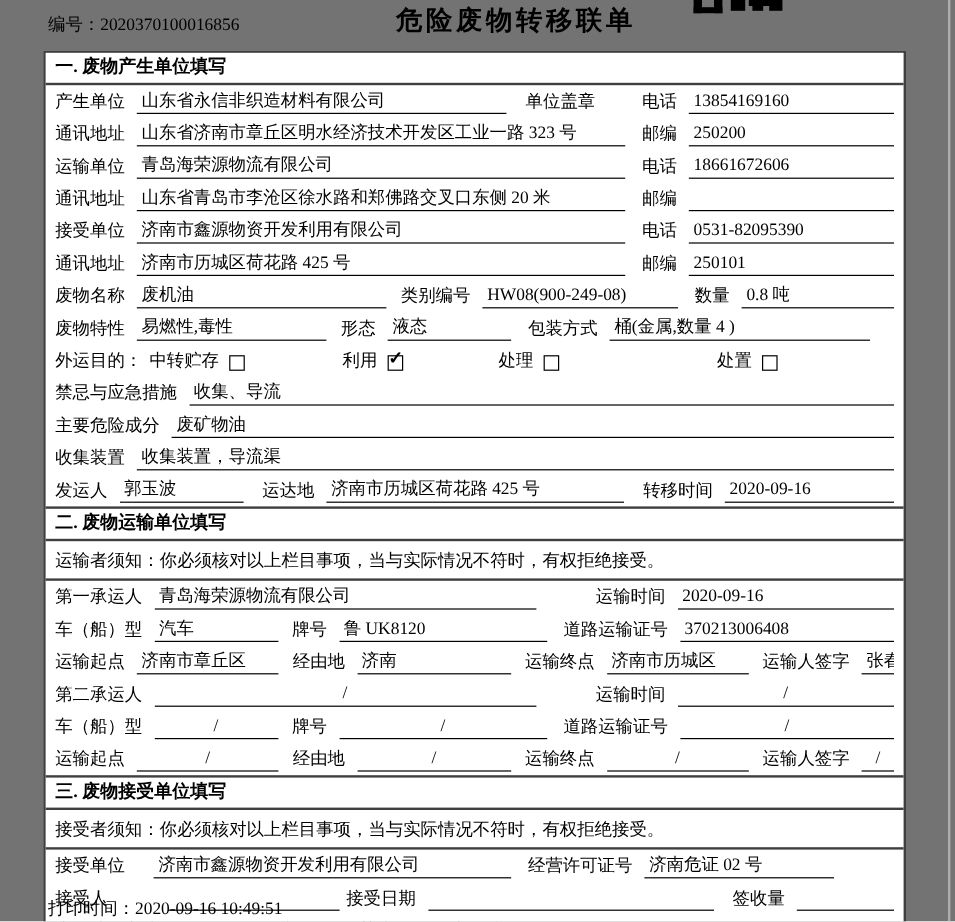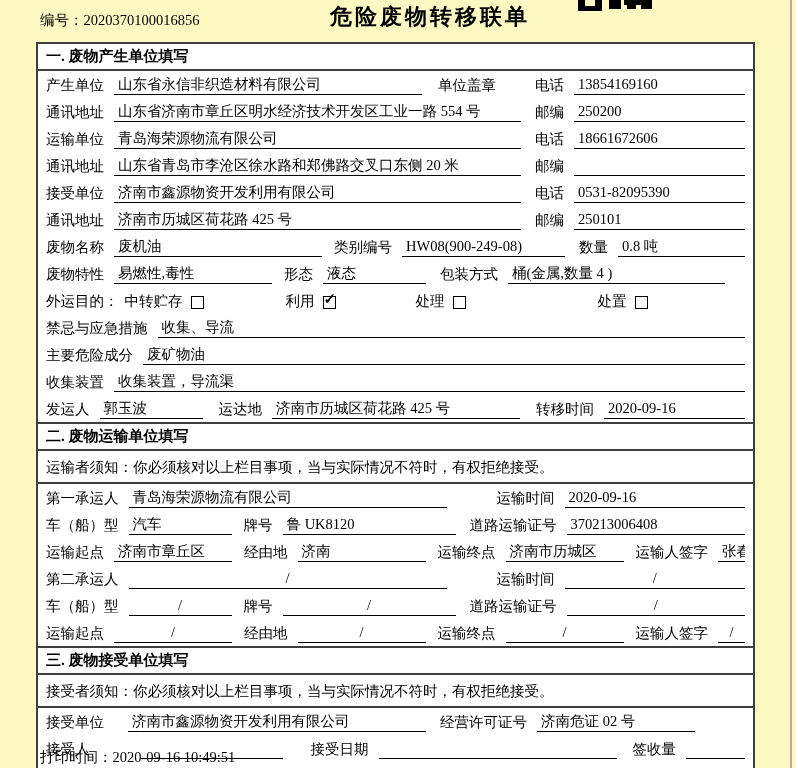--- a/index.html
+++ b/index.html
@@ -1,16 +1,16 @@
 <!DOCTYPE html>
 <html><head>
 <meta charset="utf-8">
 <style>
   html,body{margin:0;padding:0;background:#fff;}
-  .page{position:relative;width:796px;height:768px;background:#fef9c3;overflow:hidden;
+  .page{position:relative;width:796px;height:768px;background:#737373;overflow:hidden;
         font-family:"Liberation Serif","DejaVu Serif",serif;color:#000;}
   .page-edge{position:absolute;top:0;bottom:0;right:4px;width:2px;background:#adadad;}
 
   
   .serial{position:absolute;left:40px;top:11px;font-size:14.5px;}
   .doc-title{position:absolute;left:330px;top:2px;font-size:22px;font-weight:bold;letter-spacing:3px;}
   .qr{position:absolute;left:578px;top:0;width:78px;height:11px;}
   .qr div{position:absolute;background:#000;}
   .qr .q1{left:0;top:0;width:24px;height:11px;background:transparent;
           border-left:7px solid #000;border-right:7px solid #000;border-bottom:5px solid #000;box-sizing:border-box;}
@@ -72,21 +72,21 @@
       </div>
       <div class="rcol">
         <span class="lab">电话</span>
         <span class="uv grow">13854169160</span>
       </div>
     </div>
 
     <div class="row">
       <div class="lcol">
         <span class="lab">通讯地址</span>
-        <span class="uv grow">山东省济南市章丘区明水经济技术开发区工业一路 554 号</span>
+        <span class="uv grow">山东省济南市章丘区明水经济技术开发区工业一路 323 号</span>
       </div>
       <div class="rcol">
         <span class="lab">邮编</span>
         <span class="uv grow">250200</span>
       </div>
     </div>
 
     <div class="row">
       <div class="lcol">
         <span class="lab">运输单位</span>
@@ -256,21 +256,21 @@
     <div class="row">
       <span class="lab">接受单位</span>
       <span class="uv" style="width:290px;margin-left:14px;">济南市鑫源物资开发利用有限公司</span>
       <span class="lab" style="margin-left:14px;">经营许可证号</span>
       <span class="uv grow" style="margin-right:50px;">济南危证 02 号</span>
     </div>
 
     <div class="row">
       <span class="lab">接受人</span>
       <span class="uv" style="width:135px;margin-left:40px;"></span>
-      <span class="lab" style="margin-left:28px;text-align:center;">接受日期</span>
+      <span class="lab" style="margin-left:6px;text-align:center;">接受日期</span>
       <span class="uv" style="width:230px;"></span>
       <span class="lab" style="margin-left:16px;">签收量</span>
       <span class="uv grow"></span>
     </div>
 
     <div class="row">
       <span class="lab" style="margin-right:0;">废物处置方式</span>
       <span class="opt" style="margin-left:28px;">
         <span>利用</span>
 

